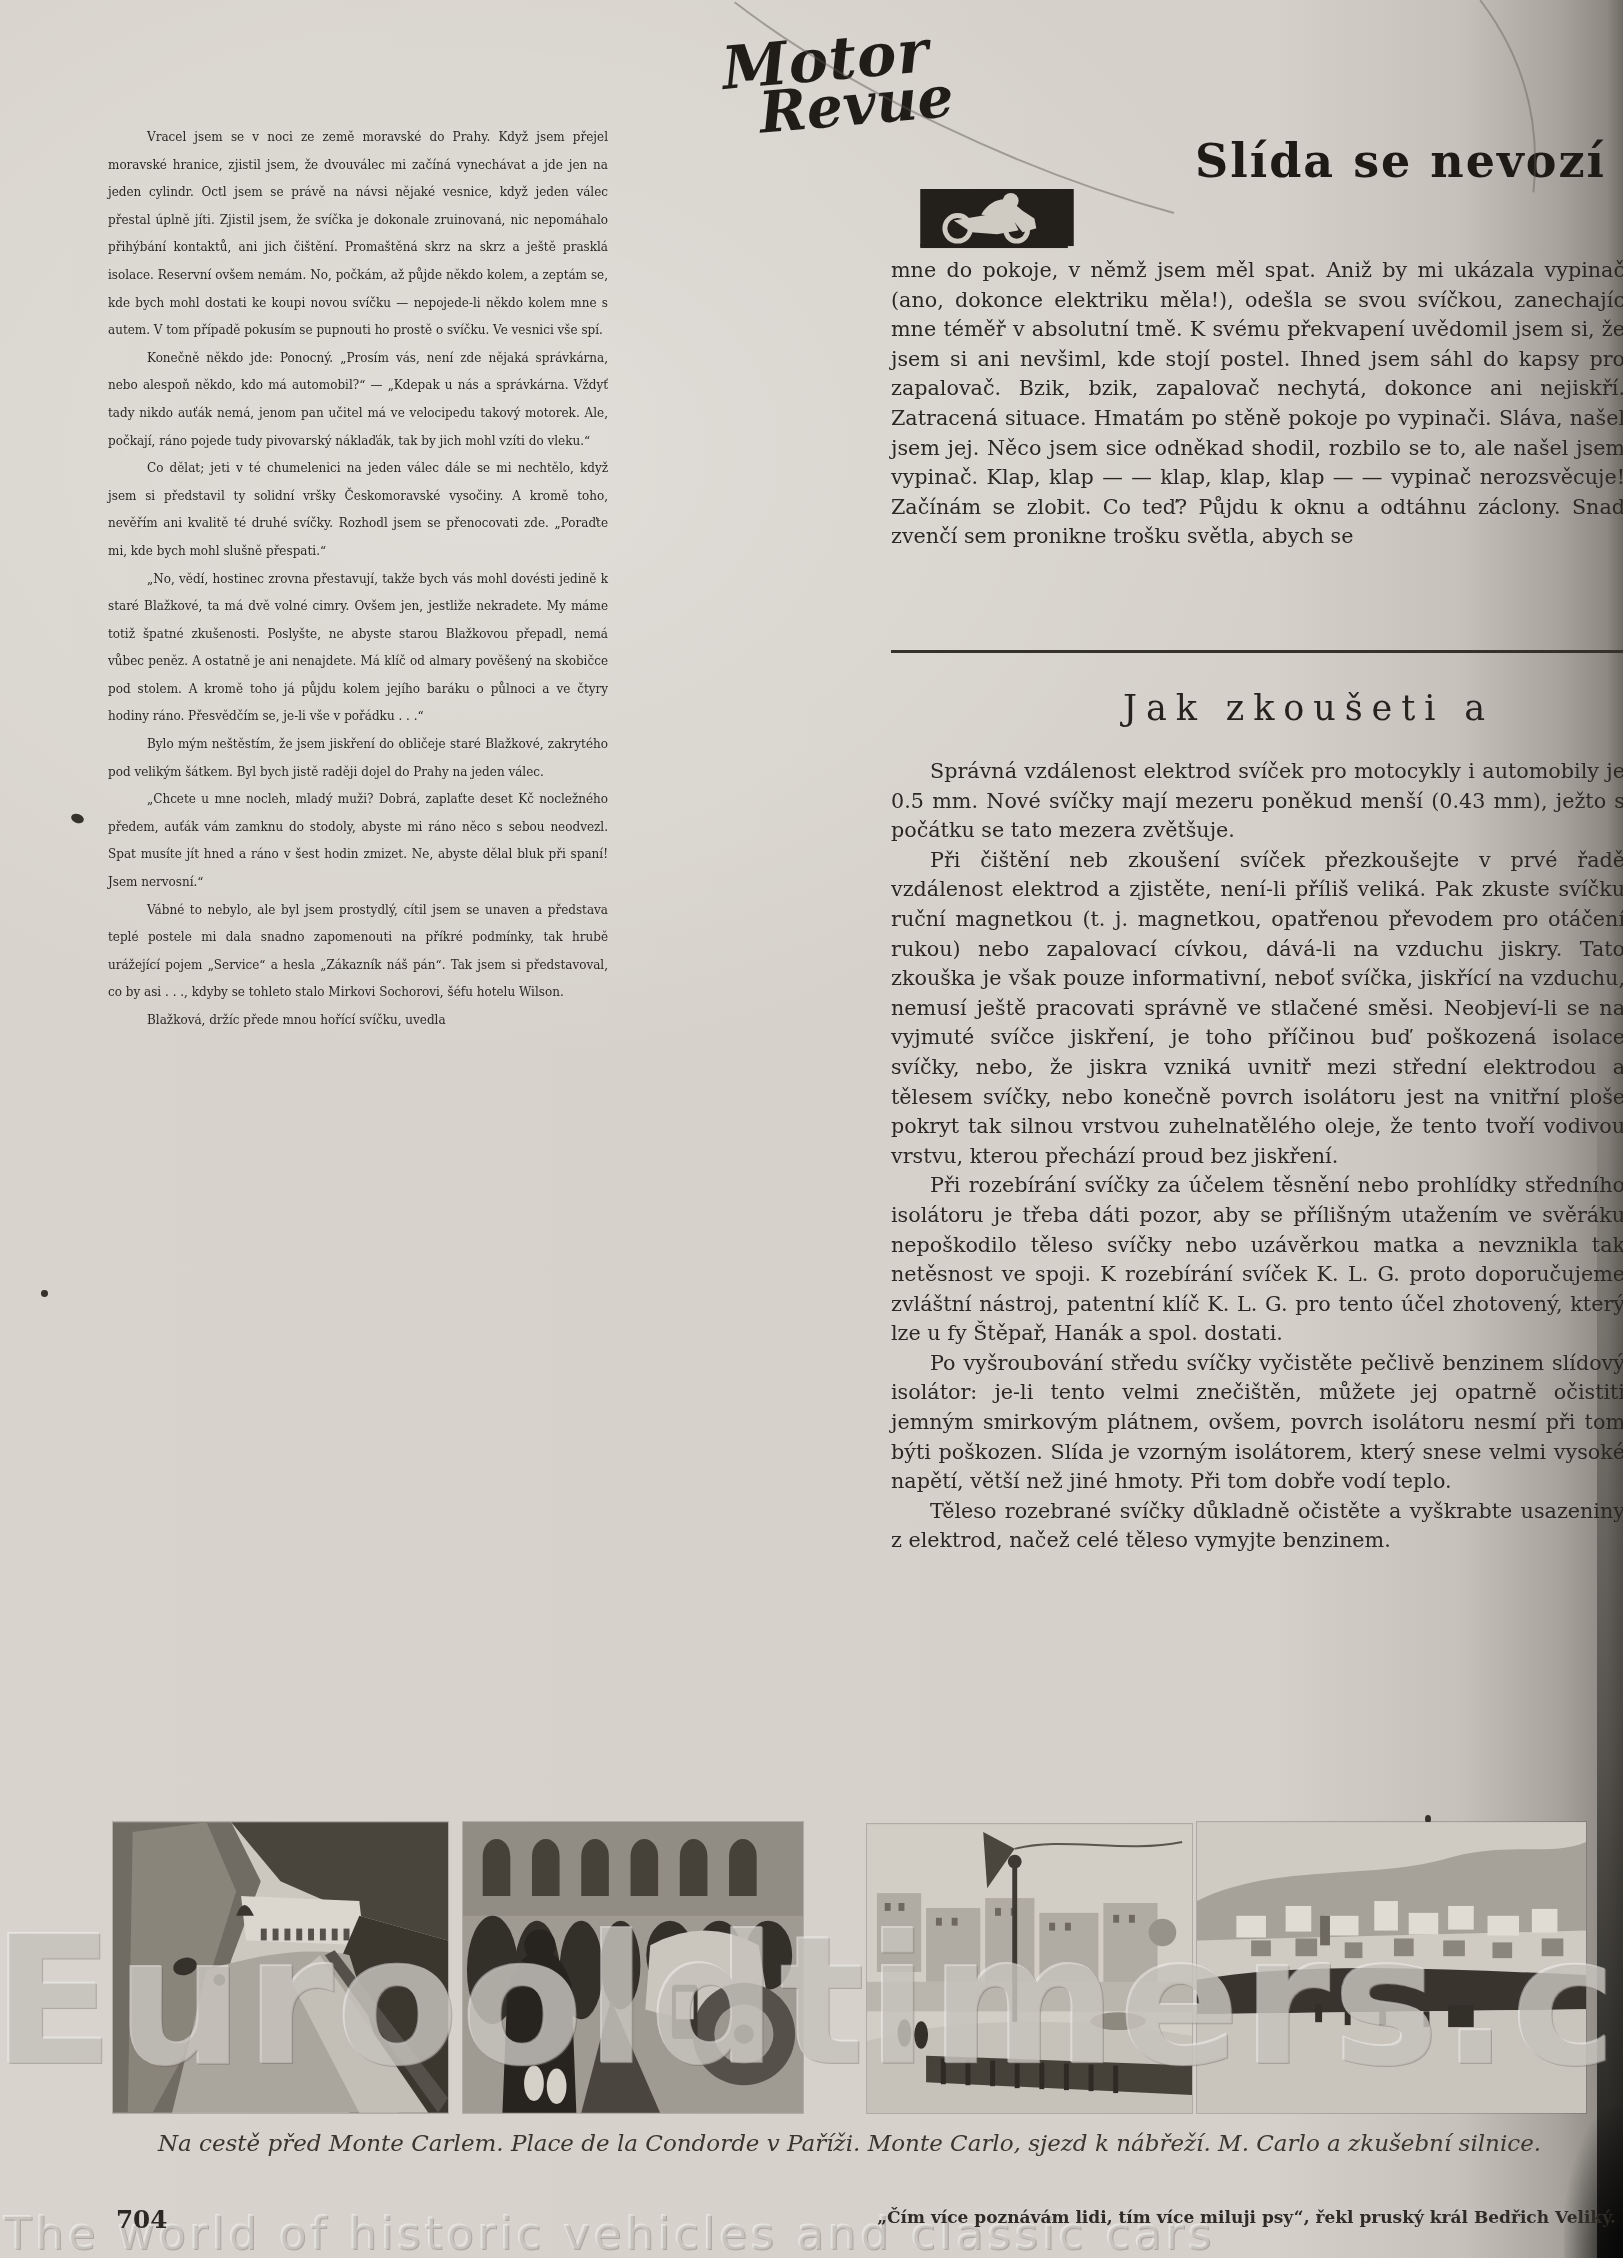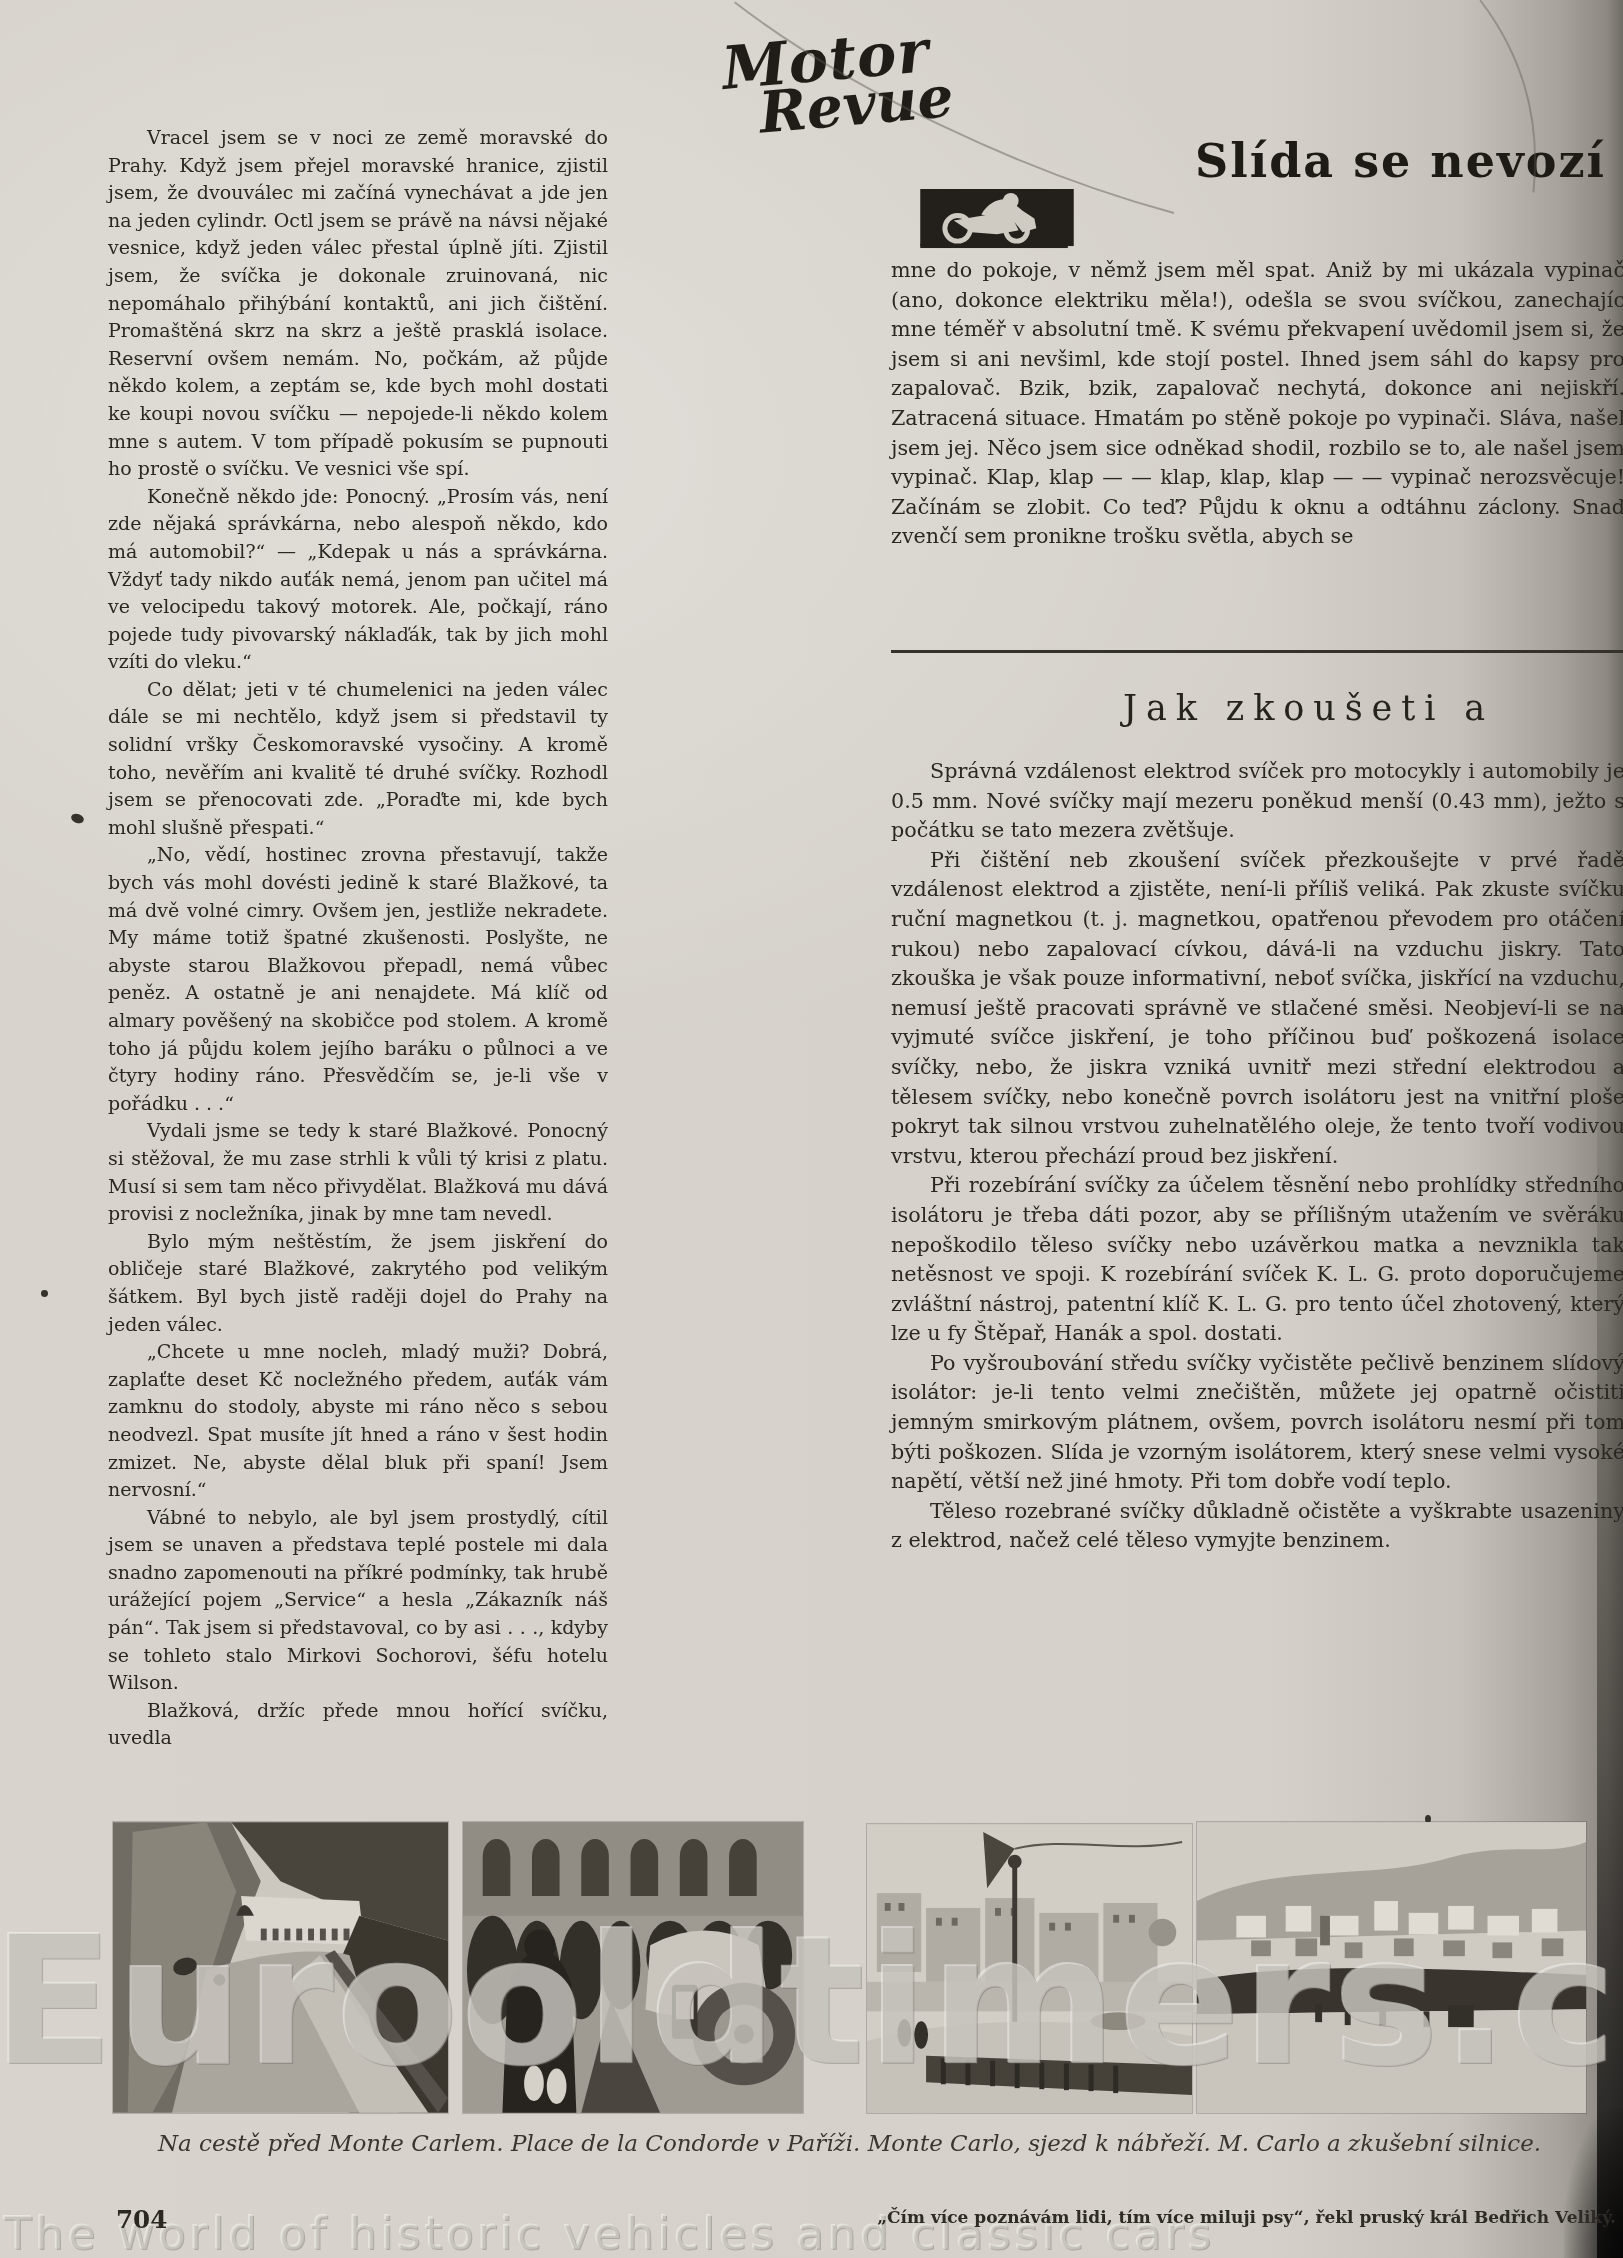--- a/index.html
+++ b/index.html
@@ -13,21 +13,21 @@
     color:#2b2722;
   }
   .abs{position:absolute;}
   
   .logo{transform:rotate(-5deg);font-style:italic;font-weight:bold;color:#201d19;line-height:.82;}
   .logo .l1{font-size:59px;letter-spacing:1px;}
   .logo .l2{font-size:57px;margin-left:33px;}
   
   .col{text-align:justify;}
   .col p{margin:0;text-indent:39px;}
-  #leftcol{left:108px;top:124px;width:500px;font-size:19px;line-height:27.6px;}
+  #leftcol{left:108px;top:124px;width:500px;font-size:12px;line-height:27.6px;}
   #rightintro{left:891px;top:256px;width:734px;font-size:20.7px;line-height:29.6px;text-align:justify;}
   #rightintro p{margin:0;text-indent:0;}
   #rightcol{left:891px;top:757px;width:734px;font-size:20.7px;line-height:29.6px;}
   .headline{font-size:46px;font-weight:bold;letter-spacing:2px;color:#1e1b17;white-space:nowrap;}
   .rule{height:3px;background:#35312b;}
   .sectionhead{font-size:35px;font-weight:400;letter-spacing:8.9px;color:#26231e;white-space:nowrap;}
   
   .phototitle{font-size:20.7px;letter-spacing:3px;text-align:center;color:#2e2a25;}
   .photo{background:#b9b4ac;box-shadow:0 0 0 1px rgba(60,56,50,.25);}
   .photo svg{display:block;}
@@ -74,21 +74,20 @@
       <path d="M62,26 C70,12 84,8 92,12 L104,22 L116,30 L118,40 L104,44 L96,34 Z" fill="#cfcbc3"></path>
       <circle cx="92" cy="12" r="8" fill="#cfcbc3"></circle>
     </svg>
   </div>
 
   <div id="leftcol" class="abs col">
     <p>Vracel jsem se v noci ze země moravské do Prahy. Když jsem přejel moravské hranice, zjistil jsem, že dvouválec mi začíná vynechávat a jde jen na jeden cylindr. Octl jsem se právě na návsi nějaké vesnice, když jeden válec přestal úplně jíti. Zjistil jsem, že svíčka je dokonale zruinovaná, nic nepomáhalo přihýbání kontaktů, ani jich čištění. Promaštěná skrz na skrz a ještě prasklá isolace. Reservní ovšem nemám. No, počkám, až půjde někdo kolem, a zeptám se, kde bych mohl dostati ke koupi novou svíčku — nepojede-li někdo kolem mne s autem. V tom případě pokusím se pupnouti ho prostě o svíčku. Ve vesnici vše spí.</p>
     <p>Konečně někdo jde: Ponocný. „Prosím vás, není zde nějaká správkárna, nebo alespoň někdo, kdo má automobil?“ — „Kdepak u nás a správkárna. Vždyť tady nikdo auťák nemá, jenom pan učitel má ve velocipedu takový motorek. Ale, počkají, ráno pojede tudy pivovarský náklaďák, tak by jich mohl vzíti do vleku.“</p>
     <p>Co dělat; jeti v té chumelenici na jeden válec dále se mi nechtělo, když jsem si představil ty solidní vršky Českomoravské vysočiny. A kromě toho, nevěřím ani kvalitě té druhé svíčky. Rozhodl jsem se přenocovati zde. „Poraďte mi, kde bych mohl slušně přespati.“</p>
     <p>„No, vědí, hostinec zrovna přestavují, takže bych vás mohl dovésti jedině k staré Blažkové, ta má dvě volné cimry. Ovšem jen, jestliže nekradete. My máme totiž špatné zkušenosti. Poslyšte, ne abyste starou Blažkovou přepadl, nemá vůbec peněz. A ostatně je ani nenajdete. Má klíč od almary pověšený na skobičce pod stolem. A kromě toho já půjdu kolem jejího baráku o půlnoci a ve čtyry hodiny ráno. Přesvědčím se, je-li vše v pořádku . . .“</p>
-    <p>Vydali jsme se tedy k staré Blažkové. Ponocný si stěžoval, že mu zase strhli k vůli tý krisi z platu. Musí si sem tam něco přivydělat. Blažková mu dává provisi z nocležníka, jinak by mne tam nevedl.</p>
     <p>Bylo mým neštěstím, že jsem jiskření do obličeje staré Blažkové, zakrytého pod velikým šátkem. Byl bych jistě raději dojel do Prahy na jeden válec.</p>
     <p>„Chcete u mne nocleh, mladý muži? Dobrá, zaplaťte deset Kč nocležného předem, auťák vám zamknu do stodoly, abyste mi ráno něco s sebou neodvezl. Spat musíte jít hned a ráno v šest hodin zmizet. Ne, abyste dělal bluk při spaní! Jsem nervosní.“</p>
     <p>Vábné to nebylo, ale byl jsem prostydlý, cítil jsem se unaven a představa teplé postele mi dala snadno zapomenouti na příkré podmínky, tak hrubě urážející pojem „Service“ a hesla „Zákazník náš pán“. Tak jsem si představoval, co by asi . . ., kdyby se tohleto stalo Mirkovi Sochorovi, šéfu hotelu Wilson.</p>
     <p>Blažková, držíc přede mnou hořící svíčku, uvedla</p>
   </div>
 
   <div id="rightintro" class="abs">
     <p>mne do pokoje, v němž jsem měl spat. Aniž by mi ukázala vypinač (ano, dokonce elektriku měla!), odešla se svou svíčkou, zanechajíc mne téměř v absolutní tmě. K svému překvapení uvědomil jsem si, že jsem si ani nevšiml, kde stojí postel. Ihned jsem sáhl do kapsy pro zapalovač. Bzik, bzik, zapalovač nechytá, dokonce ani nejiskří. Zatracená situace. Hmatám po stěně pokoje po vypinači. Sláva, našel jsem jej. Něco jsem sice odněkad shodil, rozbilo se to, ale našel jsem vypinač. Klap, klap — — klap, klap, klap — — vypinač nerozsvěcuje! Začínám se zlobit. Co teď? Půjdu k oknu a odtáhnu záclony. Snad zvenčí sem pronikne trošku světla, abych se</p>
   </div>
 

